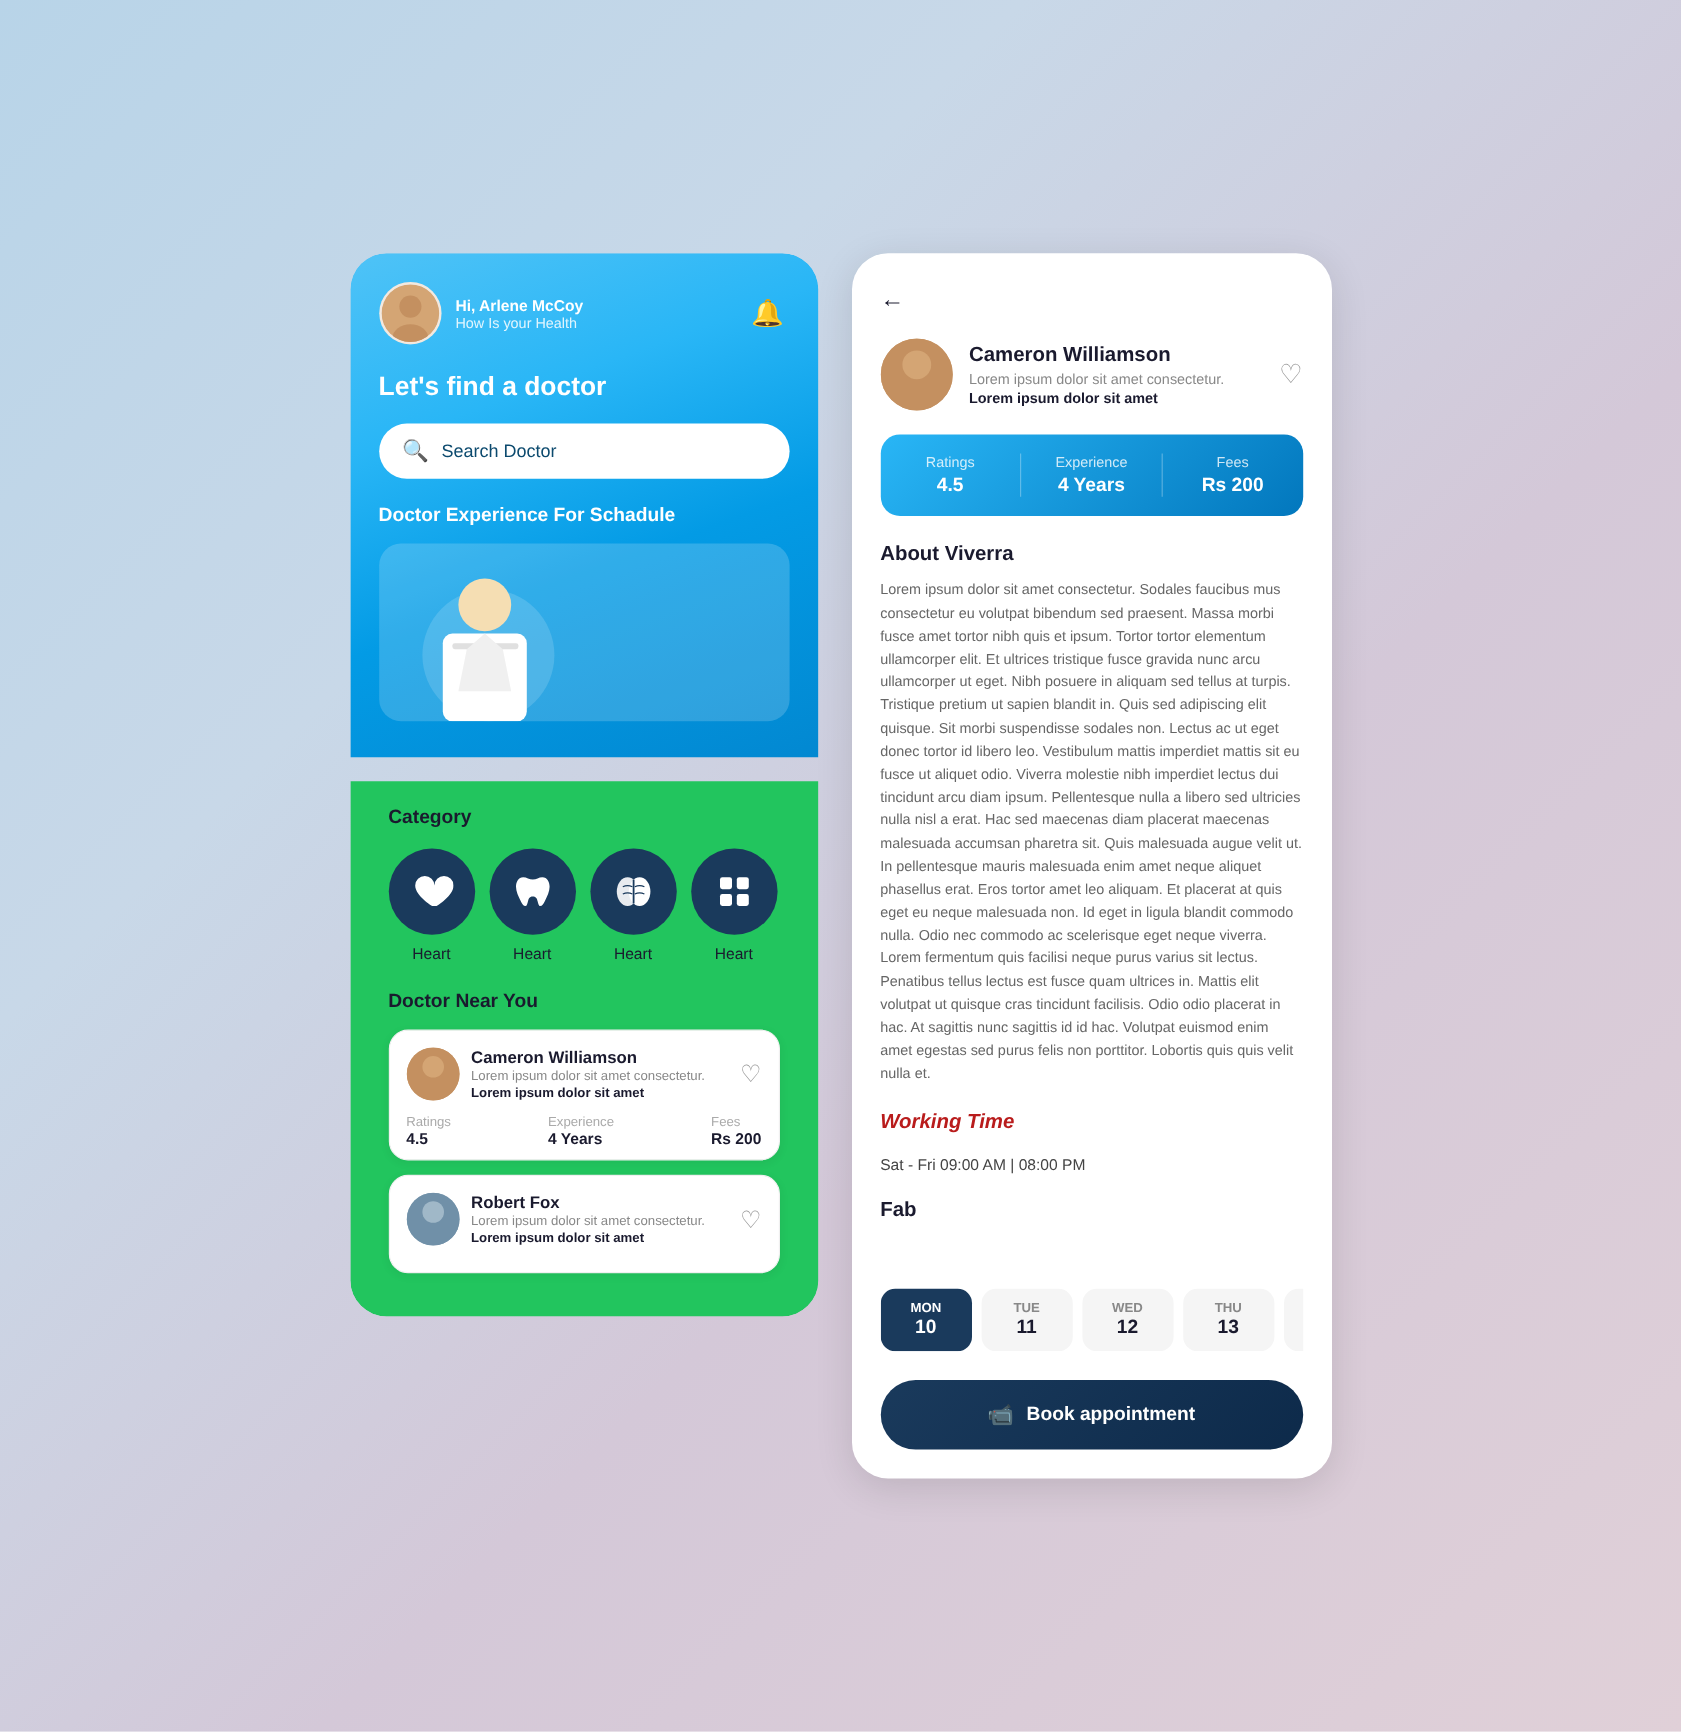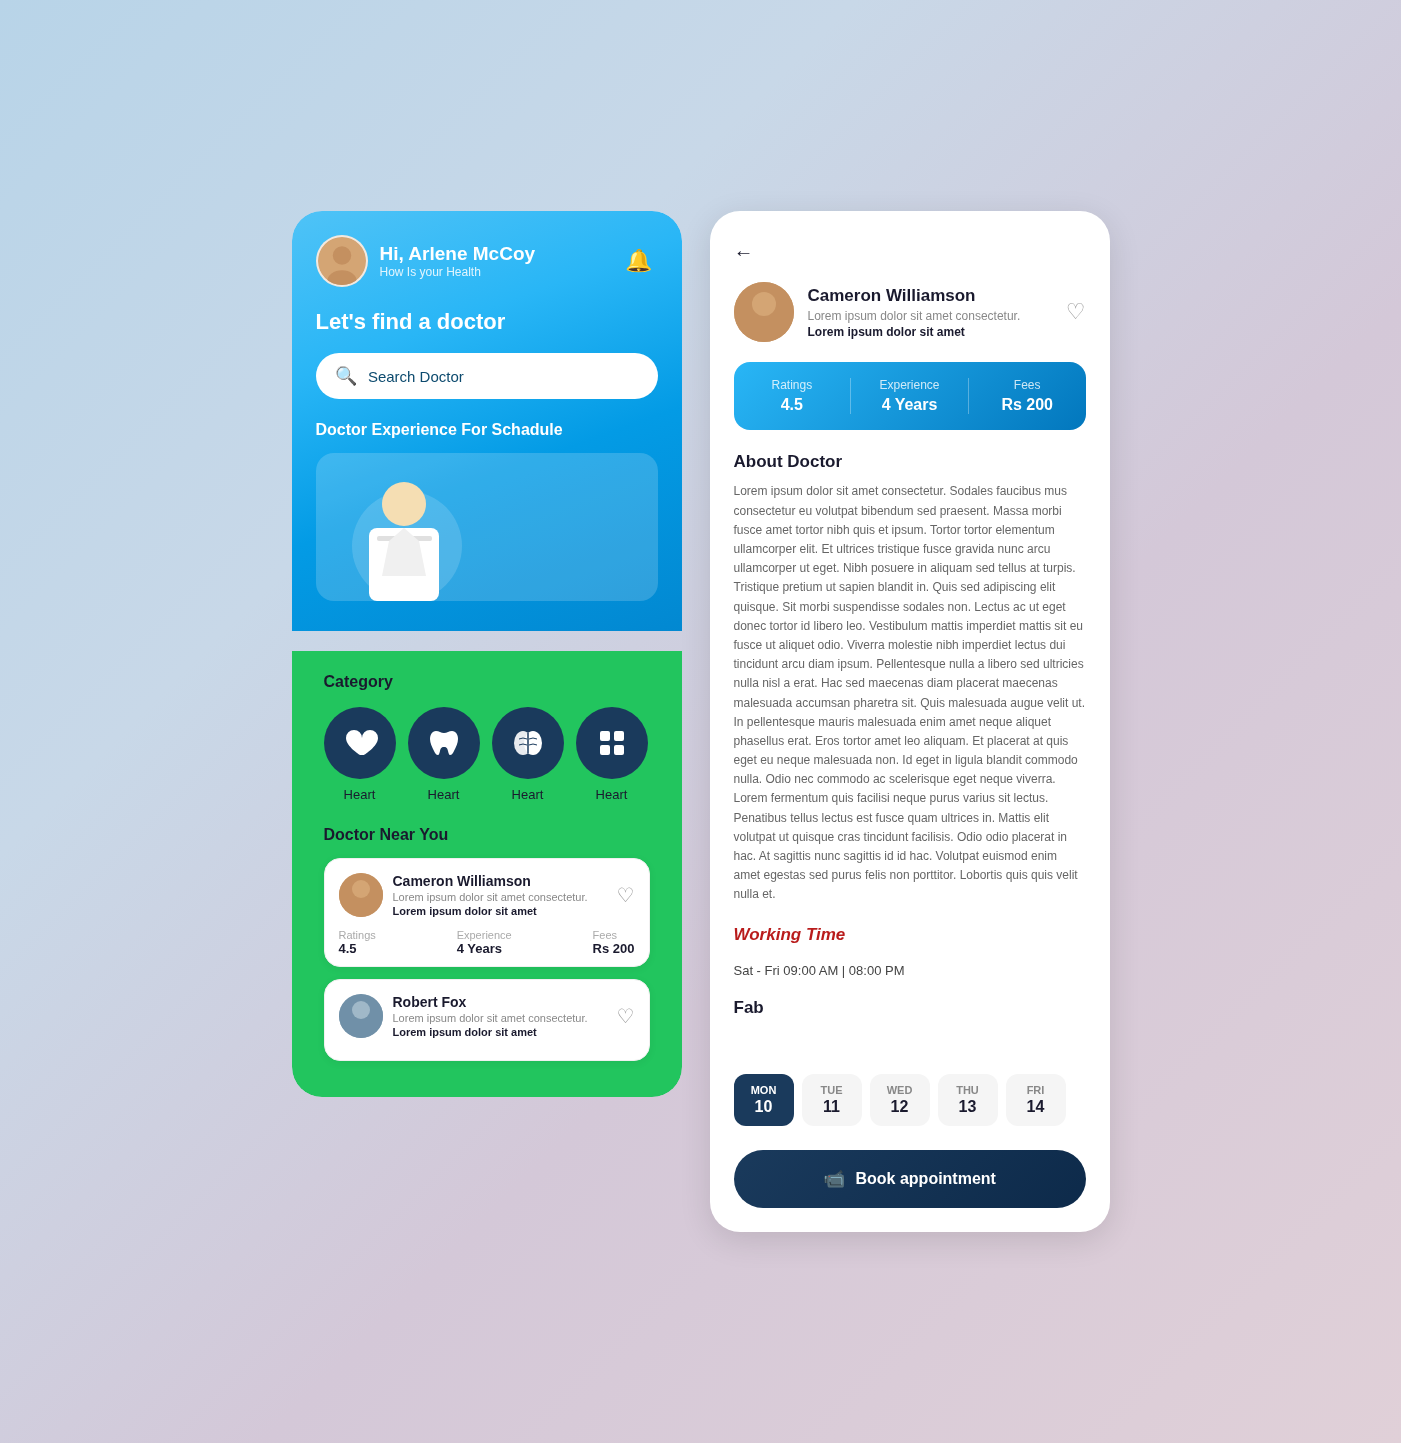--- a/index.html
+++ b/index.html
@@ -47,21 +47,21 @@
       height: 52px;
       border-radius: 50%;
       overflow: hidden;
       border: 2px solid rgba(255,255,255,0.6);
       background: #e0c8b0;
       display: flex;
       align-items: center;
       justify-content: center;
     }
     .header-text-block { color: white; }
-    .header-greeting { font-size: 19px; font-weight: 700; }
+    .header-greeting { font-size: 13px; font-weight: 700; }
     .header-subtitle { font-size: 12px; opacity: 0.85; }
     .bell-icon {
       width: 36px;
       height: 36px;
       display: flex;
       align-items: center;
       justify-content: center;
       color: white;
       font-size: 22px;
     }
@@ -272,21 +272,21 @@
 
     .fab-title { font-size: 17px; font-weight: 700; color: #1a1a2e; margin-bottom: 12px; }
     .days-row {
       display: flex;
       gap: 8px;
       margin-bottom: 24px;
       overflow: hidden;
     }
     .day-chip {
       flex-shrink: 0;
-      width: 60px;
+      width: 76px;
       padding: 10px 0;
       border-radius: 12px;
       text-align: center;
       background: #f5f5f5;
       cursor: pointer;
       margin-top: 44px;
     }
     .day-chip.active {
       background: #1a3a5c;
       color: white;
@@ -490,21 +490,21 @@
       <div class="stat-block">
         <div class="stat-label-white">Experience</div>
         <div class="stat-value-white">4 Years</div>
       </div>
       <div class="stat-block">
         <div class="stat-label-white">Fees</div>
         <div class="stat-value-white">Rs 200</div>
       </div>
     </div>
 
-    <div class="about-title">About Doctor</div>
+    <div class="about-title">About Viverra</div>
     <div class="about-text">Lorem ipsum dolor sit amet consectetur. Sodales faucibus mus consectetur eu volutpat bibendum sed praesent. Massa morbi fusce amet tortor nibh quis et ipsum. Tortor tortor elementum ullamcorper elit. Et ultrices tristique fusce gravida nunc arcu ullamcorper ut eget. Nibh posuere in aliquam sed tellus at turpis. Tristique pretium ut sapien blandit in. Quis sed adipiscing elit quisque. Sit morbi suspendisse sodales non. Lectus ac ut eget donec tortor id libero leo. Vestibulum mattis imperdiet mattis sit eu fusce ut aliquet odio. Viverra molestie nibh imperdiet lectus dui tincidunt arcu diam ipsum. Pellentesque nulla a libero sed ultricies nulla nisl a erat. Hac sed maecenas diam placerat maecenas malesuada accumsan pharetra sit. Quis malesuada augue velit ut. In pellentesque mauris malesuada enim amet neque aliquet phasellus erat. Eros tortor amet leo aliquam. Et placerat at quis eget eu neque malesuada non. Id eget in ligula blandit commodo nulla. Odio nec commodo ac scelerisque eget neque viverra. Lorem fermentum quis facilisi neque purus varius sit lectus. Penatibus tellus lectus est fusce quam ultrices in. Mattis elit volutpat ut quisque cras tincidunt facilisis. Odio odio placerat in hac. At sagittis nunc sagittis id id hac. Volutpat euismod enim amet egestas sed purus felis non porttitor. Lobortis quis quis velit nulla et.</div>
 
     <div class="working-title">Working Time</div>
     <div class="working-time">Sat - Fri 09:00 AM | 08:00 PM</div>
 
     <div class="fab-title">Fab</div>
 
     <div class="days-row">
       <div class="day-chip active">
         <div class="day-name">MON</div>

